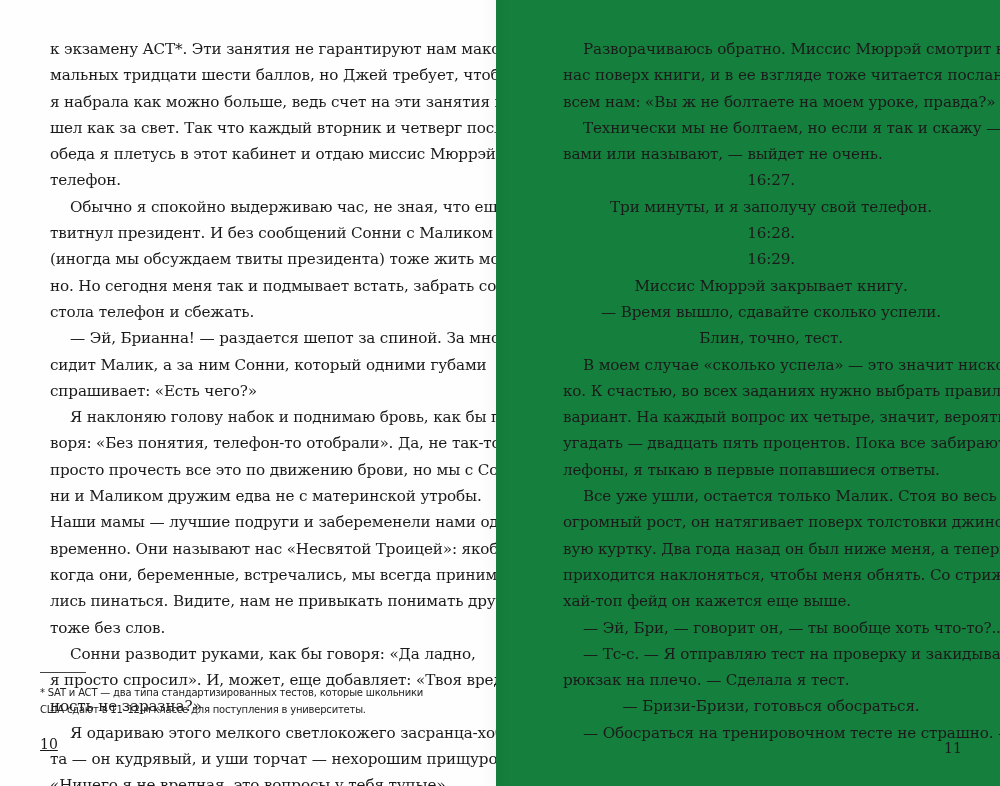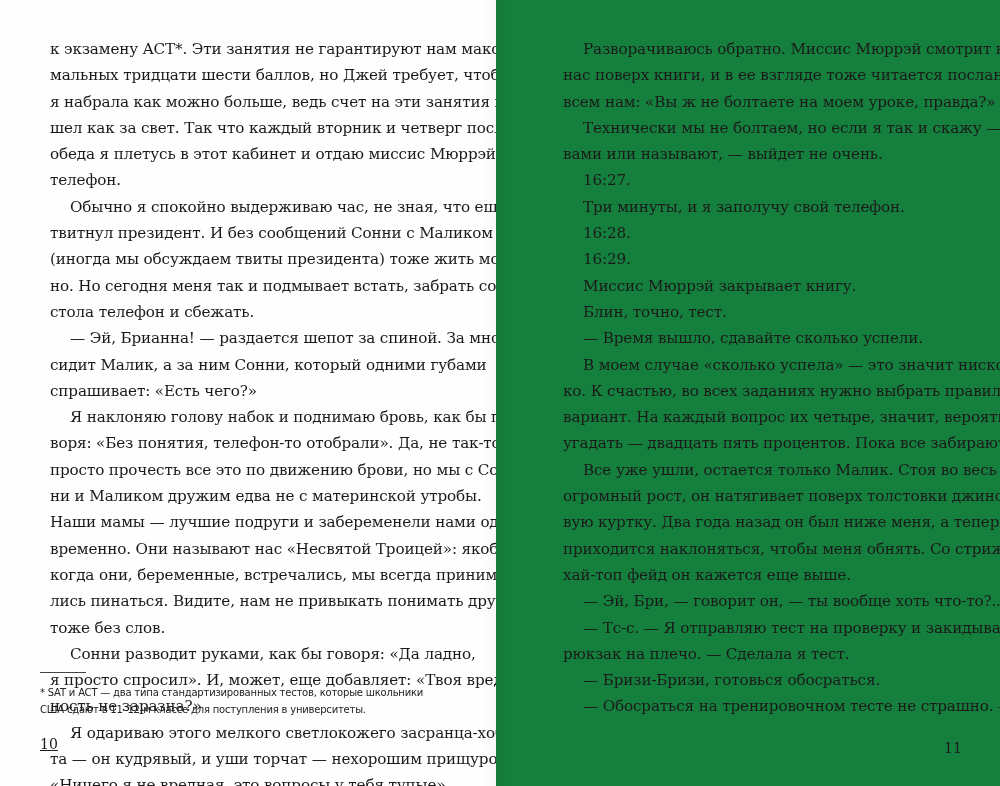--- a/index.html
+++ b/index.html
@@ -20,21 +20,21 @@
   }
   .text-block { position: absolute; }
   .left-text { left: 50px; top: 36px; width: 398px; }
   .right-text { left: 563px; top: 36px; width: 396px; }
   .line {
     height: 26.3px; line-height: 26.3px;
     font-size: 15.2px; white-space: nowrap;
     letter-spacing: -0.15px;
   }
   .line.justify { text-align: justify; text-align-last: justify; }
-  .line.indent { padding-left: 20px; }
+  .line.indent { padding-left: 20px; text-align: center; }
   .footnote-rule {
     position: absolute; left: 40px; top: 672px; width: 46px; height: 1px; background: #444;
   }
   .footnote {
     position: absolute; left: 40px; top: 684px; width: 410px;
     font-family: "DejaVu Sans", "Liberation Sans", sans-serif;
     font-size: 10px; line-height: 17px; color: #222; letter-spacing: -0.2px;
   }
   .footnote .fn-line { white-space: nowrap; }
   .page-number {
@@ -94,26 +94,27 @@
       <div class="line justify indent">Разворачиваюсь обратно. Миссис Мюррэй смотрит на</div>
       <div class="line justify">нас поверх книги, и в ее взгляде тоже читается послание</div>
       <div class="line">всем нам: «Вы ж не болтаете на моем уроке, правда?»</div>
       <div class="line justify indent">Технически мы не болтаем, но если я так и скажу — сло-</div>
       <div class="line">вами или называют, — выйдет не очень.</div>
       <div class="line indent">16:27.</div>
       <div class="line indent">Три минуты, и я заполучу свой телефон.</div>
       <div class="line indent">16:28.</div>
       <div class="line indent">16:29.</div>
       <div class="line indent">Миссис Мюррэй закрывает книгу.</div>
+      <div class="line indent">— Время вышло, сдавайте сколько успели.</div>
       <div class="line indent">Блин, точно, тест.</div>
-      <div class="line indent">— Время вышло, сдавайте сколько успели.</div>
       <div class="line justify indent">В моем случае «сколько успела» — это значит нисколь-</div>
       <div class="line justify">ко. К счастью, во всех заданиях нужно выбрать правильный</div>
       <div class="line justify">вариант. На каждый вопрос их четыре, значит, вероятность</div>
       <div class="line justify">угадать — двадцать пять процентов. Пока все забирают те-</div>
+      <div class="line">лефоны, я тыкаю в первые попавшиеся ответы.</div>
       <div class="line justify indent">Все уже ушли, остается только Малик. Стоя во весь свой</div>
       <div class="line justify">огромный рост, он натягивает поверх толстовки джинсо-</div>
       <div class="line justify">вую куртку. Два года назад он был ниже меня, а теперь ему</div>
       <div class="line justify">приходится наклоняться, чтобы меня обнять. Со стрижкой</div>
       <div class="line">хай-топ фейд он кажется еще выше.</div>
       <div class="line indent">— Эй, Бри, — говорит он, — ты вообще хоть что-то?..</div>
       <div class="line justify indent">— Тс-с. — Я отправляю тест на проверку и закидываю</div>
       <div class="line">рюкзак на плечо. — Сделала я тест.</div>
       <div class="line indent">— Бризи-Бризи, готовься обосраться.</div>
       <div class="line justify indent">— Обосраться на тренировочном тесте не страшно. —</div>

